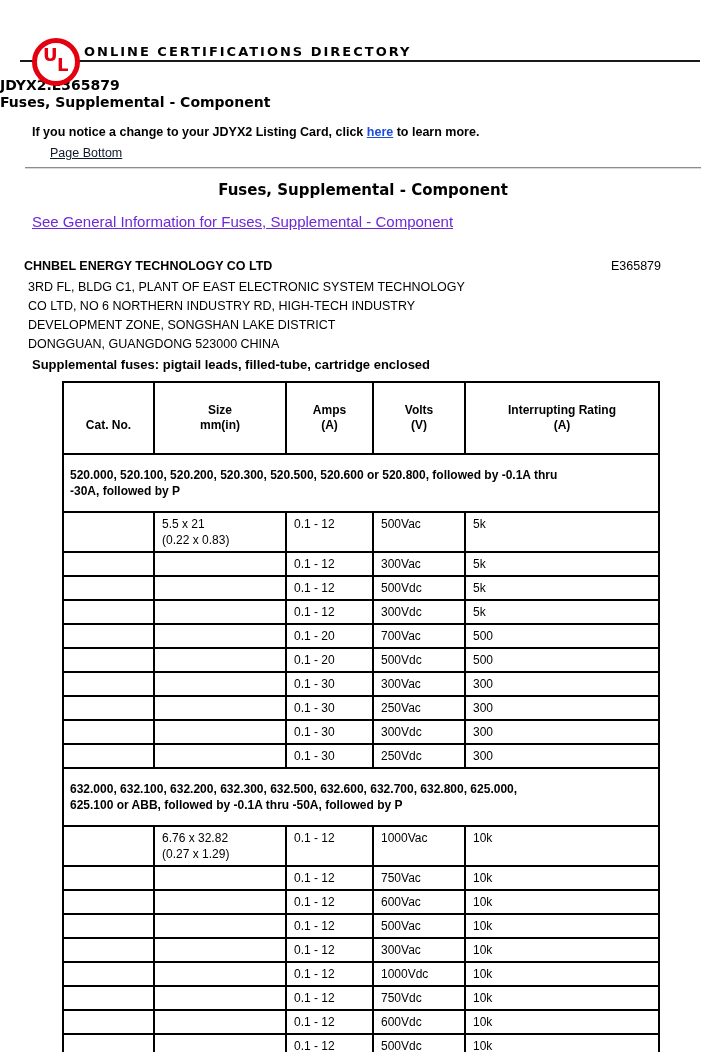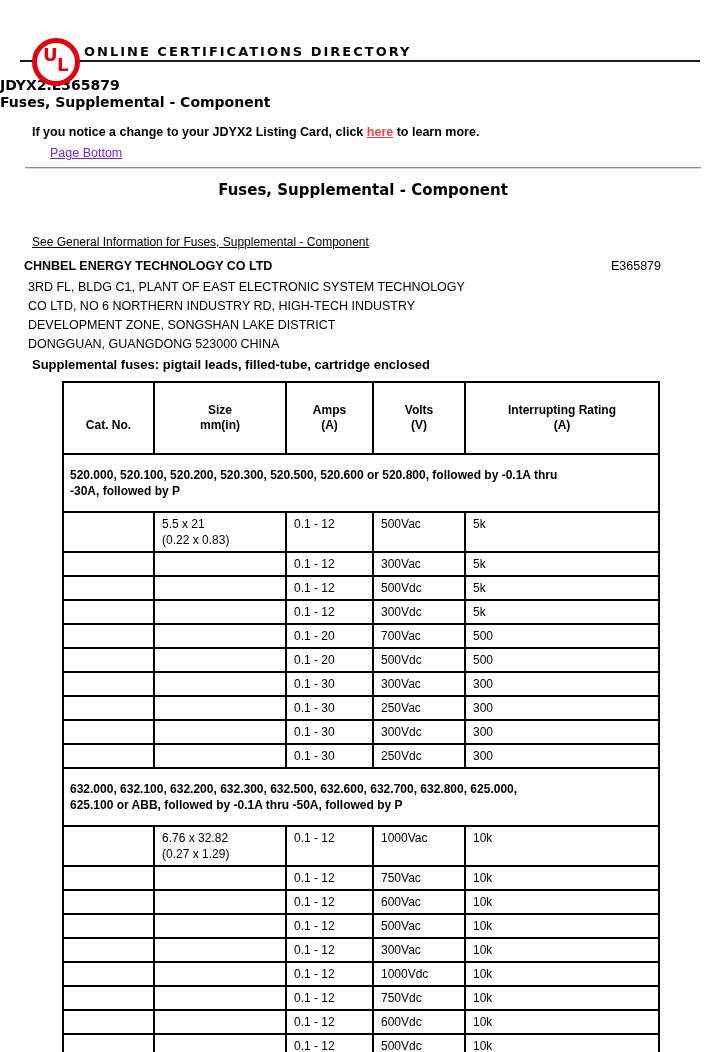--- a/index.html
+++ b/index.html
@@ -66,49 +66,49 @@
     font-weight: bold;
     font-size: 14px;
     line-height: 17px;
   }
   .notice-line {
     position: absolute;
     top: 125px; left: 32px;
     font-weight: bold;
     font-size: 12.5px;
   }
-  .notice-line a { color: #ef4444; }
+  .notice-line a { color: #1d4ed8; }
   .page-bottom-link {
     position: absolute;
     top: 146px; left: 50px;
     font-size: 12.5px;
-    color: #6d28d9;
+    color: #0f172a;
     text-decoration: underline;
     cursor: pointer;
   }
   .divider {
     position: absolute;
     top: 167px; left: 25px;
     width: 676px; height: 2px;
     background: #8c8c8c;
     border-bottom: 1px solid #d9d9d9;
   }
   .section-title {
     position: absolute;
     top: 181px; left: 0; width: 726px;
     text-align: center;
     font-family: "DejaVu Sans", sans-serif;
     font-weight: bold;
     font-size: 15px;
   }
   .general-info-link {
     position: absolute;
-    top: 235px; left: 32px;
-    font-size: 12px;
-    color: #000000;
+    top: 213px; left: 32px;
+    font-size: 15px;
+    color: #6d28d9;
     text-decoration: underline;
     cursor: pointer;
   }
 
   
   .company-name {
     position: absolute;
     top: 259px; left: 24px;
     font-weight: bold;
     font-size: 12.5px;

